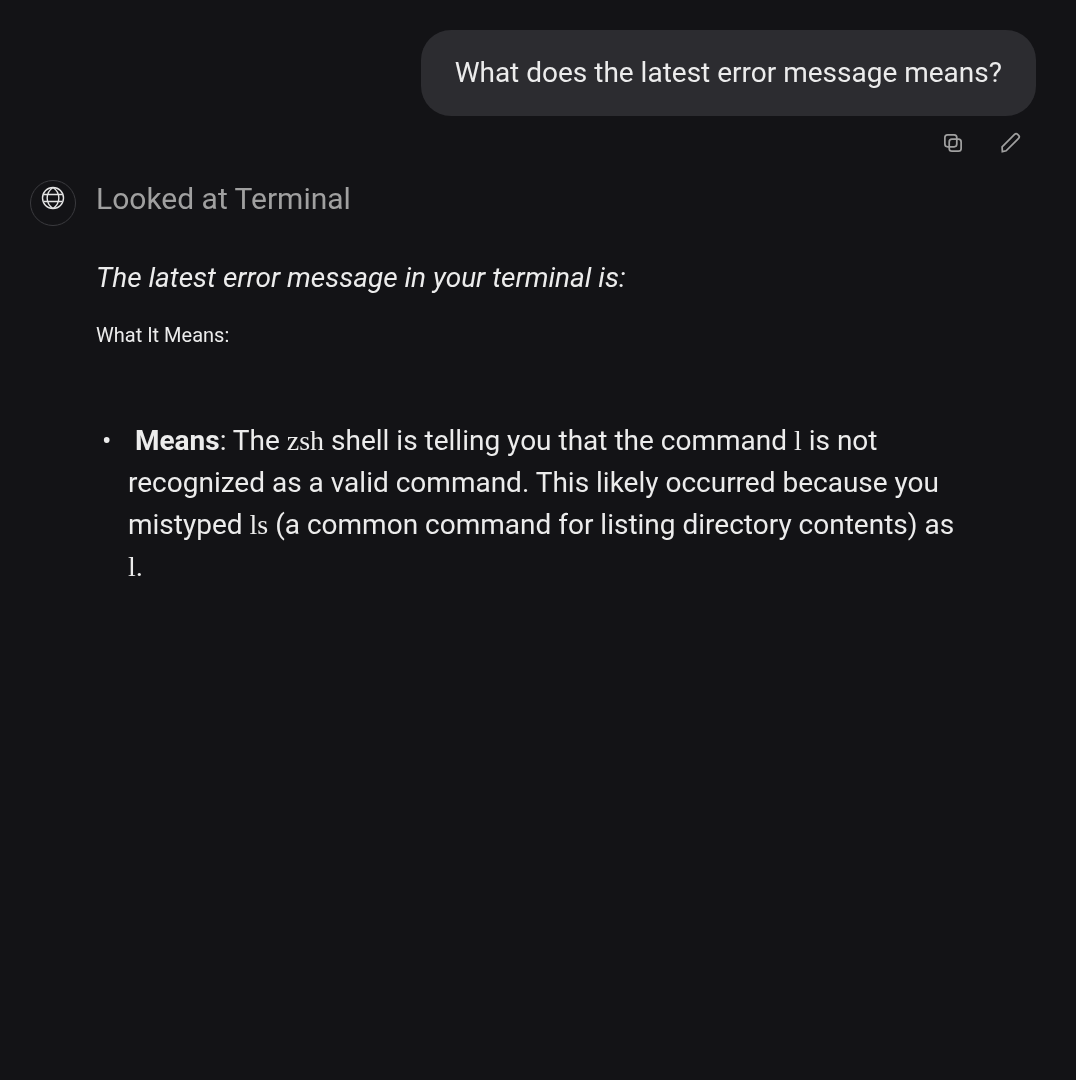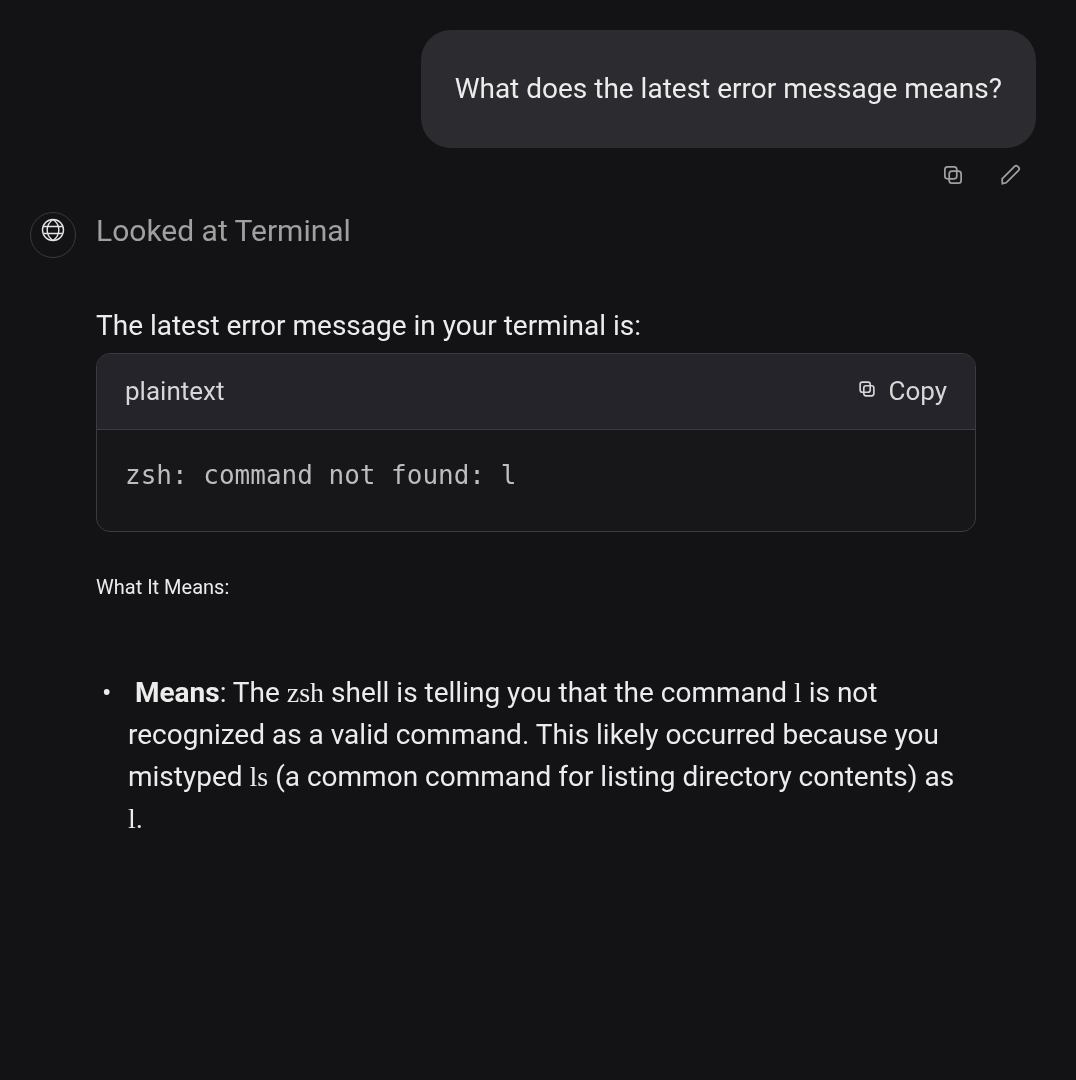--- a/index.html
+++ b/index.html
@@ -24,42 +24,42 @@
     font-size: 28px;
     line-height: 1.5;
     overflow: hidden;
   }
   .chat { padding: 30px 40px 0 30px; }
 
   .user-row { display: flex; justify-content: flex-end; margin-bottom: 14px; }
   .user-bubble {
     background: var(--bubble);
     border-radius: 30px;
-    padding: 38px 34px;
+    padding: 22px 34px;
     max-width: 640px;
   }
 
   .actions-row { display:flex; justify-content:flex-end; gap: 28px; padding: 2px 10px 14px 0; }
   .icon-btn { width: 30px; height: 30px; color: var(--muted); display:flex; align-items:center; justify-content:center; cursor:pointer; }
   .icon-btn svg { width: 26px; height: 26px; stroke: currentColor; fill: none; stroke-width: 1.6; }
 
   .ai-row { display:flex; align-items:flex-start; gap: 20px; }
   .avatar {
     width: 46px; height: 46px; border-radius: 50%;
     border: 1px solid #3a3a3e;
     display:flex; align-items:center; justify-content:center;
     flex:none; margin-top: 4px;
     color: #e5e5e5;
   }
   .avatar svg { width: 28px; height: 28px; stroke: currentColor; fill:none; stroke-width:1.2; }
 
   .ai-body { flex:1; min-width:0; padding-right: 60px; }
-  .tool-line { color: var(--muted); font-size: 30px; margin-bottom: 52px; }
+  .tool-line { color: var(--muted); font-size: 30px; margin-bottom: 36px; }
 
-  .intro { margin-bottom: 6px; }
+  .intro { margin-bottom: 21px; font-style: italic; }
 
   .code-block {
     border: 1px solid var(--border);
     border-radius: 14px;
     overflow: hidden;
     background: var(--code-bg);
     margin-bottom: 40px;
   }
   .code-header {
     display:flex; align-items:center; justify-content:space-between;
@@ -125,35 +125,20 @@
             <path d="M12 3c3 2 5 5 5 9s-2 7-5 9M12 3c-3 2-5 5-5 9s2 7 5 9M4 9h16M4 15h16"></path>
           </svg>
       </span>
     </div>
 
     <div class="ai-body">
       <div class="tool-line">Looked at Terminal</div>
 
       <div class="intro">The latest error message in your terminal is:</div>
 
-      <div class="code-block">
-        <div class="code-header">
-          <span>plaintext</span>
-          <div class="copy-btn">
-            <span>
-              <svg viewBox="0 0 24 24">
-                  <rect x="8.5" y="8.5" width="11" height="11" rx="2.5"></rect>
-                  <rect x="4.5" y="4.5" width="11" height="11" rx="2.5"></rect>
-                </svg>
-            </span>
-            <span>Copy</span>
-          </div>
-        </div>
-        <div class="code-content">zsh: command not found: l</div>
-      </div>
 
       <h3 class="section">What It Means:</h3>
 
       <ul class="bullets">
         <li>
           <span class="b">Means</span><span>: The </span><span class="mono">zsh</span><span> shell is telling you that the command </span><span class="mono">l</span><span> is not recognized as a valid command. This likely occurred because you mistyped </span><span class="mono">ls</span><span> (a common command for listing directory contents) as </span><span class="mono">l</span><span>.</span>
         </li>
       </ul>
 
     </div>

